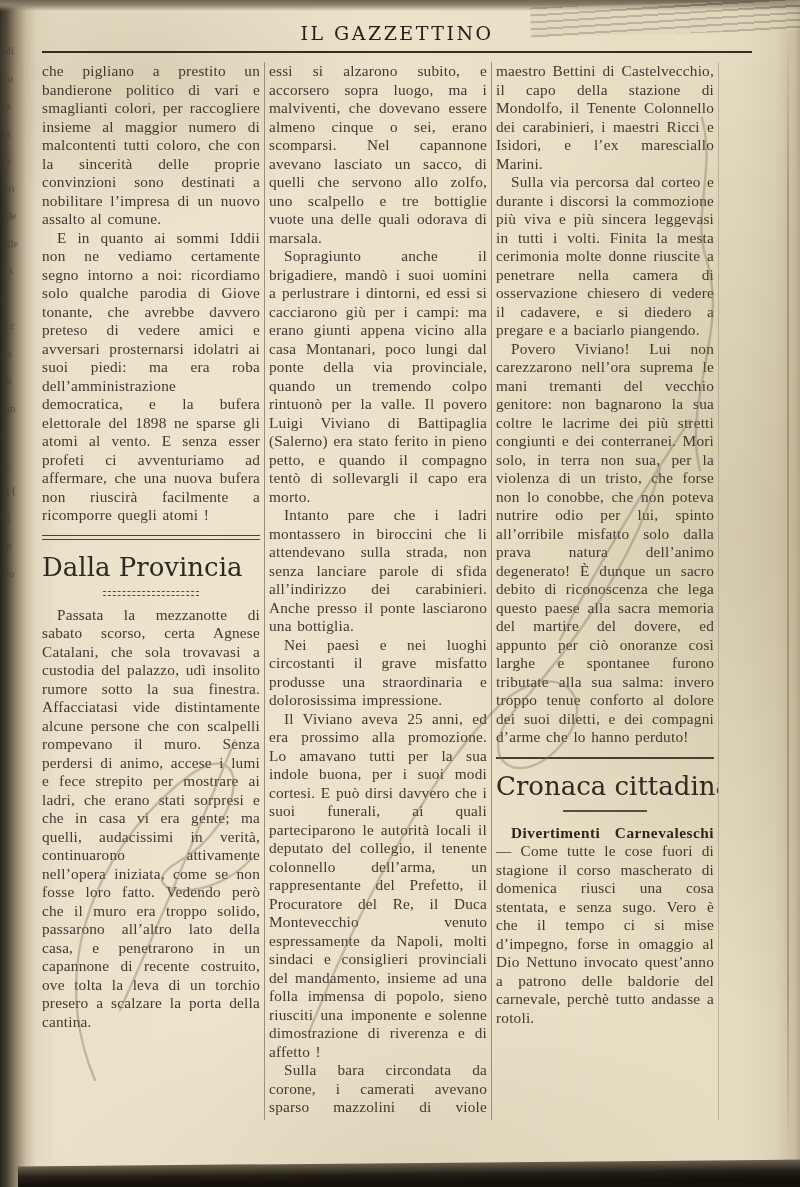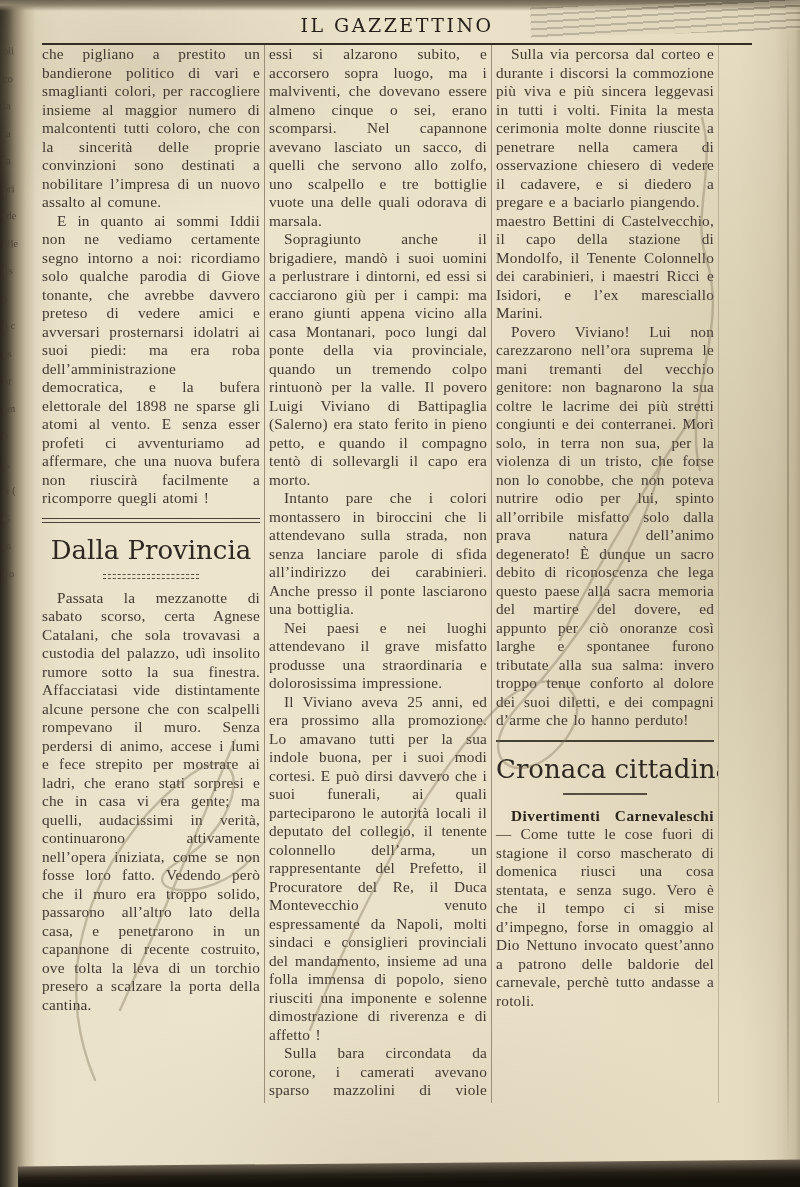--- a/index.html
+++ b/index.html
@@ -10,35 +10,35 @@
       radial-gradient(ellipse 420px 700px at 96% 45%, rgba(172,158,124,.33), transparent 72%),
       radial-gradient(ellipse 500px 300px at 50% 100%, rgba(180,168,138,.25), transparent 70%),
       linear-gradient(90deg,#2a251d 0px,#4a4234 7px,#8a7e68 15px,#c9bda2 26px,#e2d9c0 36px,#e9e1c9 60px,#ece4cd 210px,#e9e0c7 520px,#e5dcc1 740px,#dcd2b7 775px,#c9bda1 795px,#b4a88c 800px);}
   .top-edge{position:absolute;top:0;left:0;right:0;height:11px;
     background:linear-gradient(180deg,#6e6453 0,#8d826c 45%,rgba(141,130,108,0) 100%);}
   .corner-lines{position:absolute;top:0;right:0;width:270px;height:30px;opacity:.55;transform:rotate(-1.6deg);transform-origin:right top;
     background:repeating-linear-gradient(178deg, rgba(86,77,62,.55) 0 2px, rgba(214,204,178,.65) 2px 7px);}
   .spine{position:absolute;top:0;left:0;width:34px;height:1187px;}
   .spine-frags{position:absolute;top:46px;left:3px;width:26px;display:flex;flex-direction:column;gap:17px;}
   .frag{font-size:10.5px;color:#463d30;opacity:.85;transform:rotate(-2deg);white-space:nowrap;line-height:1;}
-  .paper{position:absolute;left:38px;top:8px;width:718px;height:1160px;}
+  .paper{position:absolute;left:38px;top:16px;width:718px;height:1160px;}
   .masthead{margin-top:6px;text-align:center;font-family:"DejaVu Serif",serif;font-size:19px;letter-spacing:2.5px;color:#262019;}
   .masthead-rule{height:0;border-top:2px solid #332c23;margin:7px 4px 0 4px;}
-  .columns{display:flex;height:1058px;overflow:hidden;}
+  .columns{display:flex;margin-top:9px;height:1058px;overflow:hidden;}
   .col{width:226px;height:1058px;overflow:hidden;padding:0 4px;box-sizing:border-box;}
   .colsep{width:1px;background:linear-gradient(180deg,#8e english8470 0,#9a8f76 8%,#9a8f76 92%,rgba(154,143,118,0) 100%);background-color:#9a8f76;flex:none;}
   .colsep.faint{opacity:.55;}
   .para{margin:0;font-size:15.3px;line-height:18.5px;color:#413830;text-align:justify;letter-spacing:.2px;word-spacing:1.5px;}
   .para.indent{text-indent:15px;}
   .seg-bold{font-weight:bold;color:#2b241c;letter-spacing:.5px;}
   .seg-italic{}
   .section{margin:10px 0 6px 0;}
   .rule-double{height:3px;border-top:1px solid #4a4236;border-bottom:1px solid #4a4236;margin:4px 0 2px 0;}
   .rule-single{height:0;border-top:2px solid #463f33;margin:6px 0 2px 0;}
-  .section-title{font-family:"DejaVu Serif",serif;font-size:26px;text-align:center;color:#2e2821;margin:12px 0 9px 0;white-space:nowrap;}
+  .section-title{font-family:"DejaVu Serif",serif;font-size:26px;color:#2e2821;margin:12px 0 9px 0;white-space:nowrap;}
   .rule-short-double{width:96px;height:3px;margin:0 auto 10px auto;border-top:1px dashed #564d3f;border-bottom:1px dashed #564d3f;}
   .rule-short-single{width:84px;height:0;margin:2px auto 12px auto;border-top:2px solid #564d3f;}
   .ink{position:absolute;top:0;left:0;width:800px;height:1187px;pointer-events:none;}
   .bottom-bar{position:absolute;left:18px;right:-6px;bottom:-8px;height:32px;background:linear-gradient(180deg,#6a6050 0,#241f16 35%,#14110b 60%);transform:rotate(-0.5deg);}
   .edge-line{position:absolute;top:30px;bottom:30px;right:11px;width:2px;background:linear-gradient(180deg,rgba(120,109,88,0),#7e7258 15%,#7e7258 85%,rgba(120,109,88,0));opacity:.5;}
 </style>
 </head>
 <body>
 
 <div class="scan">
@@ -81,29 +81,29 @@
             <div class="rule-double"></div>
             <div class="section-title">Dalla Provincia</div>
             <div class="rule-short-double"></div>
           </div>
           <p class="para indent"><span class="seg-normal">Passata la mezzanotte di sabato scorso, certa Agnese Catalani, che sola trovavasi a custodia del palazzo, udì insolito rumore sotto la sua finestra. Affacciatasi vide distintamente alcune persone che con scalpelli rompevano il muro. Senza perdersi di animo, accese i lumi e fece strepito per mostrare ai ladri, che erano stati sorpresi e che in casa vi era gente; ma quelli, audacissimi in verità, continuarono attivamente nell’opera iniziata, come se non fosse loro fatto. Vedendo però che il muro era troppo solido, passarono all’altro lato della casa, e penetrarono in un capannone di recente costruito, ove tolta la leva di un torchio presero a scalzare la porta della cantina.</span></p>
         </div>
       <div class="colsep"></div>
       <div class="col">
           <p class="para"><span class="seg-normal">essi si alzarono subito, e accorsero sopra luogo, ma i malviventi, che dovevano essere almeno cinque o sei, erano scomparsi. Nel capannone avevano lasciato un sacco, di quelli che servono allo zolfo, uno scalpello e tre bottiglie vuote una delle quali odorava di marsala.</span></p>
           <p class="para indent"><span class="seg-normal">Sopragiunto anche il brigadiere, mandò i suoi uomini a perlustrare i dintorni, ed essi si cacciarono giù per i campi: ma erano giunti appena vicino alla casa Montanari, poco lungi dal ponte della via provinciale, quando un tremendo colpo rintuonò per la valle. Il povero Luigi Viviano di Battipaglia (Salerno) era stato ferito in pieno petto, e quando il compagno tentò di sollevargli il capo era morto.</span></p>
-          <p class="para indent"><span class="seg-normal">Intanto pare che i colori montassero in biroccini che li attendevano sulla strada, non senza lanciare parole di sfida all’indirizzo dei carabinieri. Anche presso il ponte lasciarono una bottiglia.</span></p>
-          <p class="para indent"><span class="seg-normal">Nei paesi e nei luoghi attendevano il grave misfatto produsse una straordinaria e dolorosissima impressione.</span></p>
+          <p class="para indent"><span class="seg-normal">Intanto pare che i ladri montassero in biroccini che li attendevano sulla strada, non senza lanciare parole di sfida all’indirizzo dei carabinieri. Anche presso il ponte lasciarono una bottiglia.</span></p>
+          <p class="para indent"><span class="seg-normal">Nei paesi e nei luoghi circostanti il grave misfatto produsse una straordinaria e dolorosissima impressione.</span></p>
           <p class="para indent"><span class="seg-normal">Il Viviano aveva 25 anni, ed era prossimo alla promozione. Lo amavano tutti per la sua indole buona, per i suoi modi cortesi. E può dirsi davvero che i suoi funerali, ai quali parteciparono le autorità locali il deputato del collegio, il tenente colonnello dell’arma, un rappresentante del Prefetto, il Procuratore del Re, il Duca Montevecchio venuto espressamente da Napoli, molti sindaci e consiglieri provinciali del mandamento, insieme ad una folla immensa di popolo, sieno riusciti una imponente e solenne dimostrazione di riverenza e di affetto !</span></p>
           <p class="para indent"><span class="seg-normal">Sulla bara circondata da corone, i camerati avevano sparso mazzolini di viole mammole, il fiore preferito dal disgraziato giovane.</span></p>
         </div>
       <div class="colsep"></div>
       <div class="col">
+          <p class="para"><span class="seg-normal">maestro Bettini di Castelvecchio, il capo della stazione di Mondolfo, il Tenente Colonnello dei carabinieri, i maestri Ricci e Isidori, e l’ex maresciallo Marini.</span></p>
           <p class="para indent"><span class="seg-normal">Sulla via percorsa dal corteo e durante i discorsi la commozione più viva e più sincera leggevasi in tutti i volti. Finita la mesta cerimonia molte donne riuscite a penetrare nella camera di osservazione chiesero di vedere il cadavere, e si diedero a pregare e a baciarlo piangendo.</span></p>
-          <p class="para"><span class="seg-normal">maestro Bettini di Castelvecchio, il capo della stazione di Mondolfo, il Tenente Colonnello dei carabinieri, i maestri Ricci e Isidori, e l’ex maresciallo Marini.</span></p>
           <p class="para indent"><span class="seg-normal">Povero Viviano! Lui non carezzarono nell’ora suprema le mani tremanti del vecchio genitore: non bagnarono la sua coltre le lacrime dei più stretti congiunti e dei conterranei. Morì solo, in terra non sua, per la violenza di un tristo, che forse non lo conobbe, che non poteva nutrire odio per lui, spinto all’orribile misfatto solo dalla prava natura dell’animo degenerato! È dunque un sacro debito di riconoscenza che lega questo paese alla sacra memoria del martire del dovere, ed appunto per ciò onoranze così larghe e spontanee furono tributate alla sua salma: invero troppo tenue conforto al dolore dei suoi diletti, e dei compagni d’arme che lo hanno perduto!</span></p>
           <div class="section">
             <div class="rule-single"></div>
             <div class="section-title">Cronaca cittadina</div>
             <div class="rule-short-single"></div>
           </div>
           <p class="para indent"><span class="seg-bold">Divertimenti Carnevaleschi</span><span class="seg-normal"> — Come tutte le cose fuori di stagione il corso mascherato di domenica riusci una cosa stentata, e senza sugo. Vero è che il tempo ci si mise d’impegno, forse in omaggio al Dio Nettuno invocato quest’anno a patrono delle baldorie del carnevale, perchè tutto andasse a rotoli.</span></p>
         </div>
       <div class="colsep faint"></div>
     </div>

